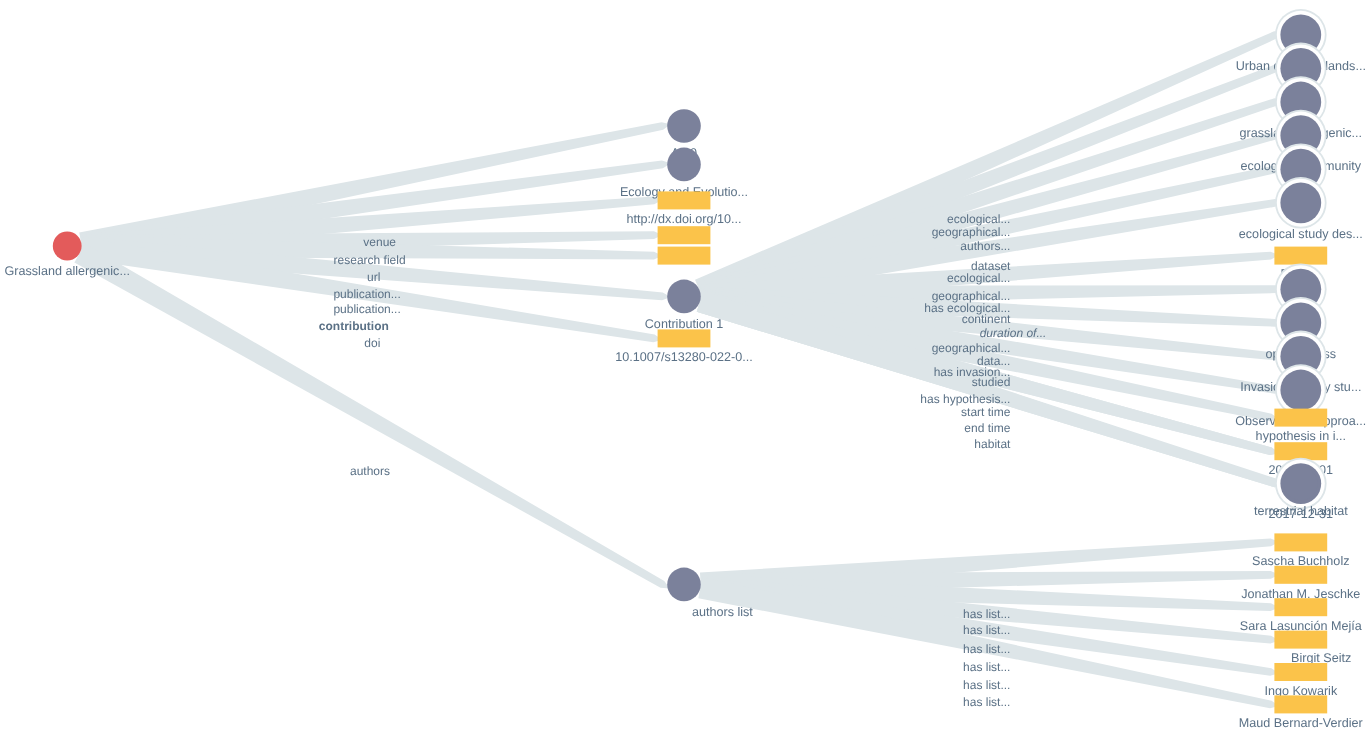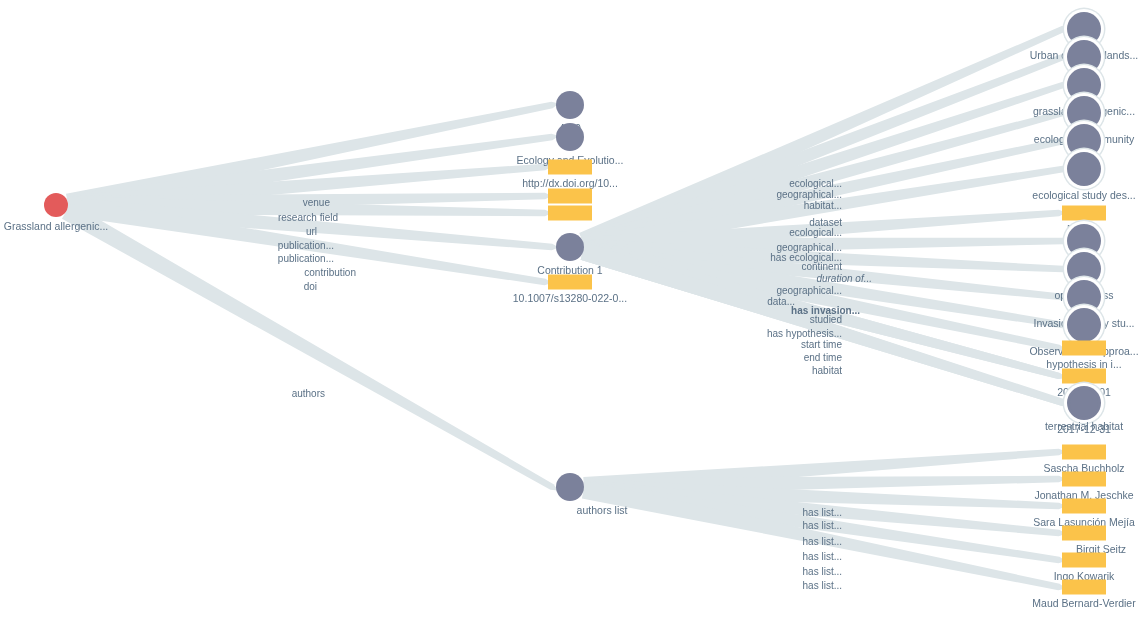--- a/index.html
+++ b/index.html
@@ -165,35 +165,35 @@
       <div class="node-label" style="left: 1084px; top: 571px;">Ingo Kowarik</div>
       <div class="literal" style="left: 1084px; top: 587px; width: 44px;"></div>
       <div class="node-label" style="left: 1084px; top: 598px;">Maud Bernard-Verdier</div>
     </div>
   <div id="edge-label-layer">
       <div class="edge-label" style="left: 330px; top: 156px;">venue</div>
       <div class="edge-label" style="left: 338px; top: 171px;">research field</div>
       <div class="edge-label" style="left: 317px; top: 185px;">url</div>
       <div class="edge-label" style="left: 334px; top: 199px;">publication...</div>
       <div class="edge-label" style="left: 334px; top: 212px;">publication...</div>
-      <div class="edge-label" style="left: 356px; top: 226px;">contribution</div>
+      <div class="edge-label" style="left: 324px; top: 226px; font-weight: bold;">contribution</div>
       <div class="edge-label" style="left: 317px; top: 240px;">doi</div>
       <div class="edge-label" style="left: 325px; top: 347px;">authors</div>
       <div class="edge-label" style="left: 842px; top: 137px;">ecological...</div>
       <div class="edge-label" style="left: 842px; top: 148px;">geographical...</div>
-      <div class="edge-label" style="left: 842px; top: 159px;">habitat...</div>
+      <div class="edge-label" style="left: 842px; top: 159px;">authors...</div>
       <div class="edge-label" style="left: 842px; top: 176px;">dataset</div>
       <div class="edge-label" style="left: 842px; top: 186px;">ecological...</div>
       <div class="edge-label" style="left: 842px; top: 201px;">geographical...</div>
       <div class="edge-label" style="left: 842px; top: 211px;">has ecological...</div>
       <div class="edge-label" style="left: 842px; top: 220px;">continent</div>
       <div class="edge-label" style="left: 872px; top: 232px; font-style: italic;">duration of...</div>
       <div class="edge-label" style="left: 842px; top: 244px;">geographical...</div>
-      <div class="edge-label" style="left: 795px; top: 255px; text-align: center;">data...</div>
-      <div class="edge-label" style="left: 860px; top: 264px; font-weight: bold;">has invasion...</div>
+      <div class="edge-label" style="left: 842px; top: 255px; text-align: center;">data...</div>
+      <div class="edge-label" style="left: 842px; top: 264px;">has invasion...</div>
       <div class="edge-label" style="left: 842px; top: 273px;">studied</div>
       <div class="edge-label" style="left: 842px; top: 287px;">has hypothesis...</div>
       <div class="edge-label" style="left: 842px; top: 298px;">start time</div>
       <div class="edge-label" style="left: 842px; top: 311px;">end time</div>
       <div class="edge-label" style="left: 842px; top: 324px;">habitat</div>
       <div class="edge-label" style="left: 842px; top: 466px;">has list...</div>
       <div class="edge-label" style="left: 842px; top: 479px;">has list...</div>
       <div class="edge-label" style="left: 842px; top: 495px;">has list...</div>
       <div class="edge-label" style="left: 842px; top: 510px;">has list...</div>
       <div class="edge-label" style="left: 842px; top: 525px;">has list...</div>

